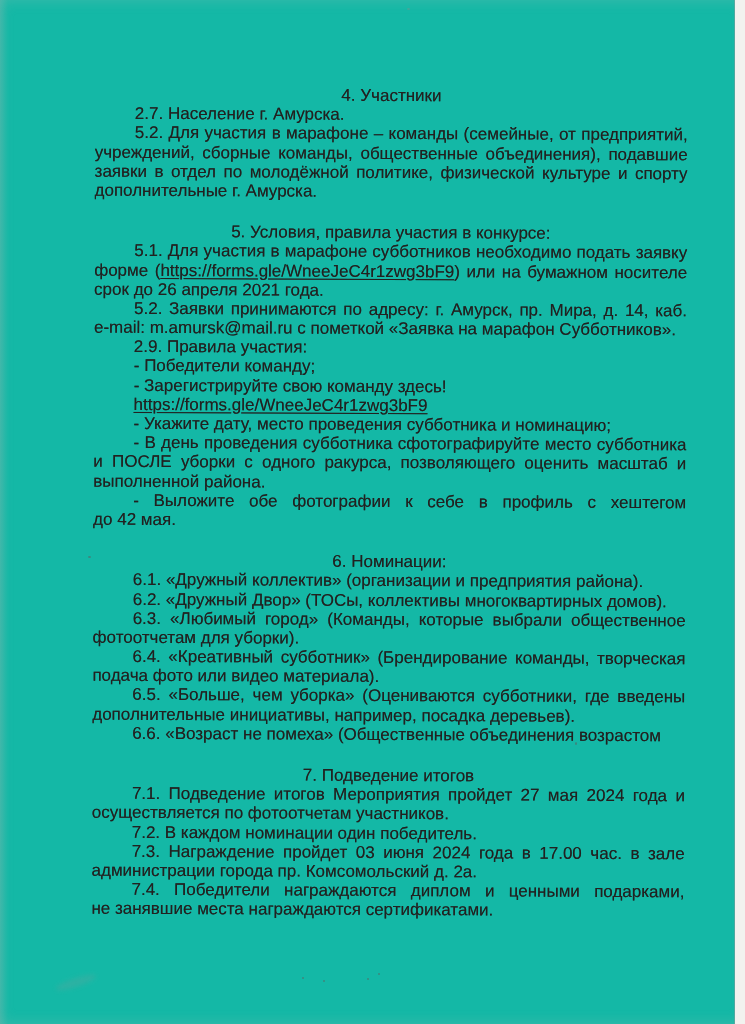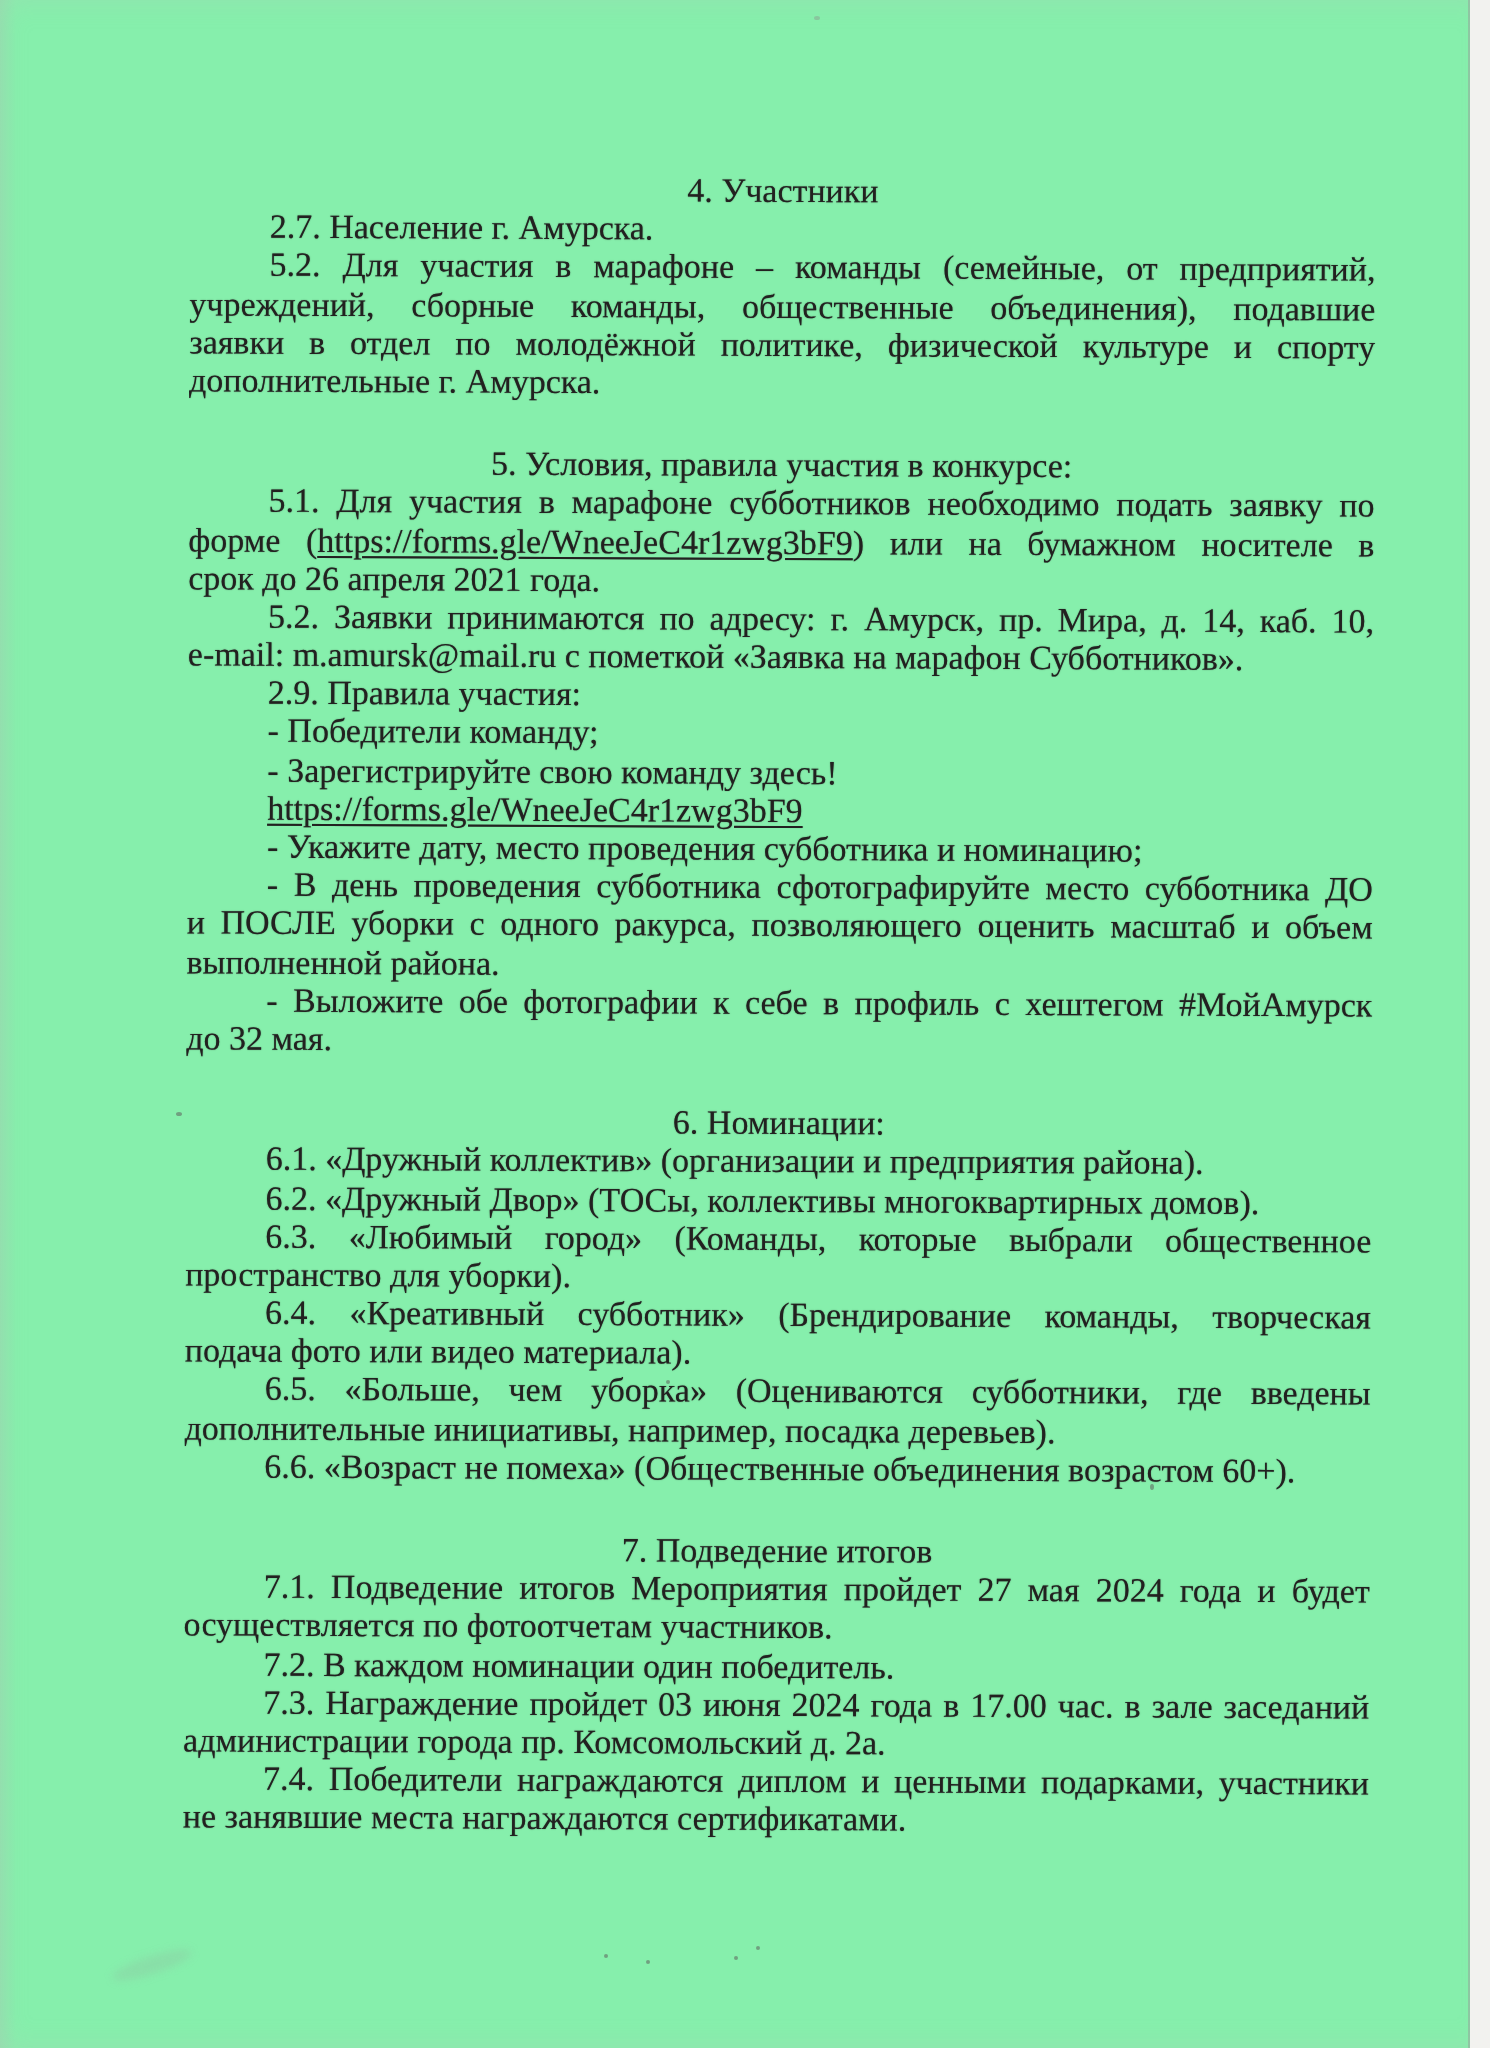--- a/index.html
+++ b/index.html
@@ -4,24 +4,24 @@
 <style>
   html, body {
     margin: 0;
     padding: 0;
     background: #ffffff;
   }
   .page {
     position: relative;
     width: 745px;
     height: 1024px;
-    background: #86efac;
+    background: #14b8a6;
     overflow: hidden;
     box-shadow: inset 0 0 14px rgba(190,190,188,0.25);
-    font-family: Liberation Serif, serif;
+    font-family: Liberation Sans, sans-serif;
   }
   
   .edge-line {
     position: absolute;
     top: 0;
     left: 734px;
     width: 1px;
     height: 1024px;
     background: rgba(150,150,150,0.45);
   }
@@ -124,28 +124,28 @@
         <div class="line"><span>e-mail: m.amursk@mail.ru с пометкой «Заявка на марафон Субботников».</span></div>
         <div class="line indent"><span>2.9. Правила участия:</span></div>
         <div class="line indent"><span>- Победители команду;</span></div>
         <div class="line indent"><span>- Зарегистрируйте свою команду здесь!</span></div>
         <div class="line indent"><a class="doc-link">https://forms.gle/WneeJeC4r1zwg3bF9</a></div>
         <div class="line indent"><span>- Укажите дату, место проведения субботника и номинацию;</span></div>
         <div class="line fill indent"><span>- В день проведения субботника сфотографируйте место субботника ДО</span></div>
         <div class="line fill"><span>и ПОСЛЕ уборки с одного ракурса, позволяющего оценить масштаб и объем</span></div>
         <div class="line"><span>выполненной района.</span></div>
         <div class="line fill indent"><span>- Выложите обе фотографии к себе в профиль с хештегом #МойАмурск</span></div>
-        <div class="line"><span>до 32 мая.</span></div>
+        <div class="line"><span>до 42 мая.</span></div>
       </section>
       <section>
         <div class="heading">6. Номинации:</div>
         <div class="line indent"><span>6.1. «Дружный коллектив» (организации и предприятия района).</span></div>
         <div class="line indent"><span>6.2. «Дружный Двор» (ТОСы, коллективы многоквартирных домов).</span></div>
         <div class="line fill indent"><span>6.3. «Любимый город» (Команды, которые выбрали общественное</span></div>
-        <div class="line"><span>пространство для уборки).</span></div>
+        <div class="line"><span>фотоотчетам для уборки).</span></div>
         <div class="line fill indent"><span>6.4. «Креативный субботник» (Брендирование команды, творческая</span></div>
         <div class="line"><span>подача фото или видео материала).</span></div>
         <div class="line fill indent"><span>6.5. «Больше, чем уборка» (Оцениваются субботники, где введены</span></div>
         <div class="line"><span>дополнительные инициативы, например, посадка деревьев).</span></div>
         <div class="line indent"><span>6.6. «Возраст не помеха» (Общественные объединения возрастом 60+).</span></div>
       </section>
       <section>
         <div class="heading">7. Подведение итогов</div>
         <div class="line fill indent"><span>7.1. Подведение итогов Мероприятия пройдет 27 мая 2024 года и будет</span></div>
         <div class="line"><span>осуществляется по фотоотчетам участников.</span></div>

